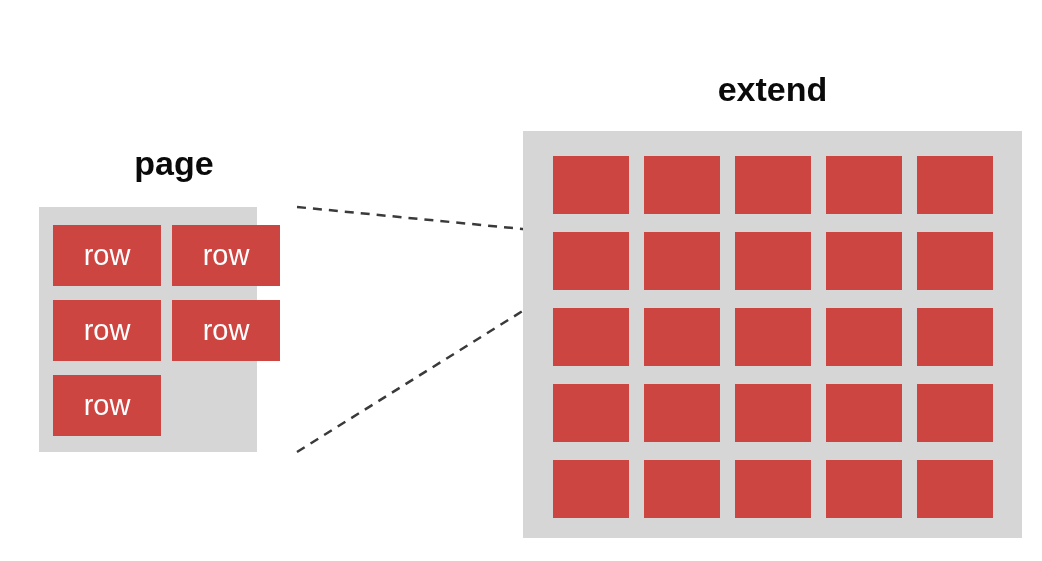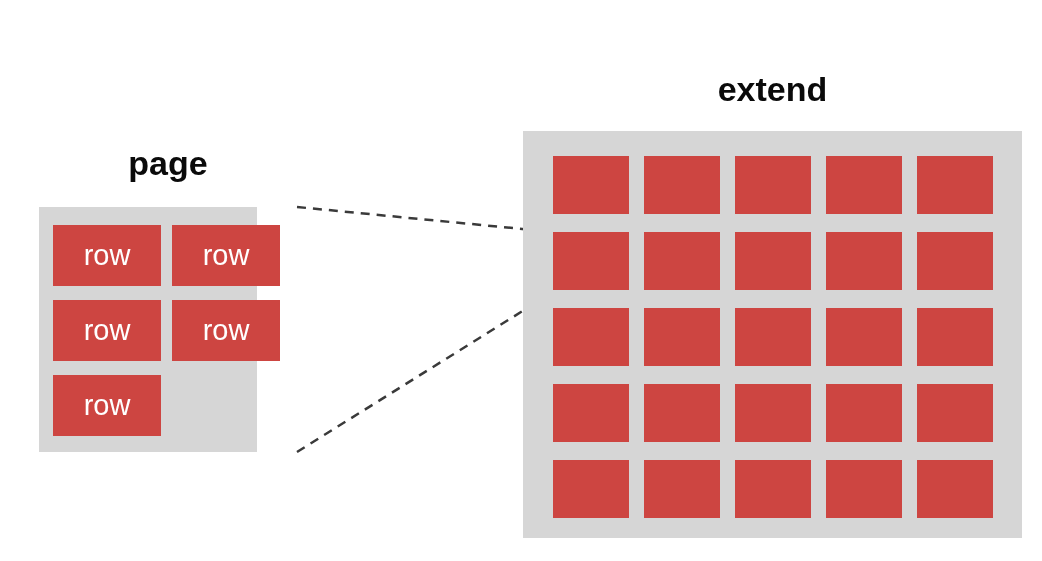--- a/index.html
+++ b/index.html
@@ -35,21 +35,21 @@
   .diagram-label {
     position: absolute;
     color: #0a0a0a;
     font-size: 34px;
     line-height: 1;
     font-weight: 700;
     white-space: nowrap;
     text-align: center;
   }
   #page-label {
-    left: 39px;
+    left: 45px;
     top: 146px;
     width: 258px;
   }
   #extend-label {
     left: 523px;
     top: 72px;
     width: 499px;
   }
 
   

